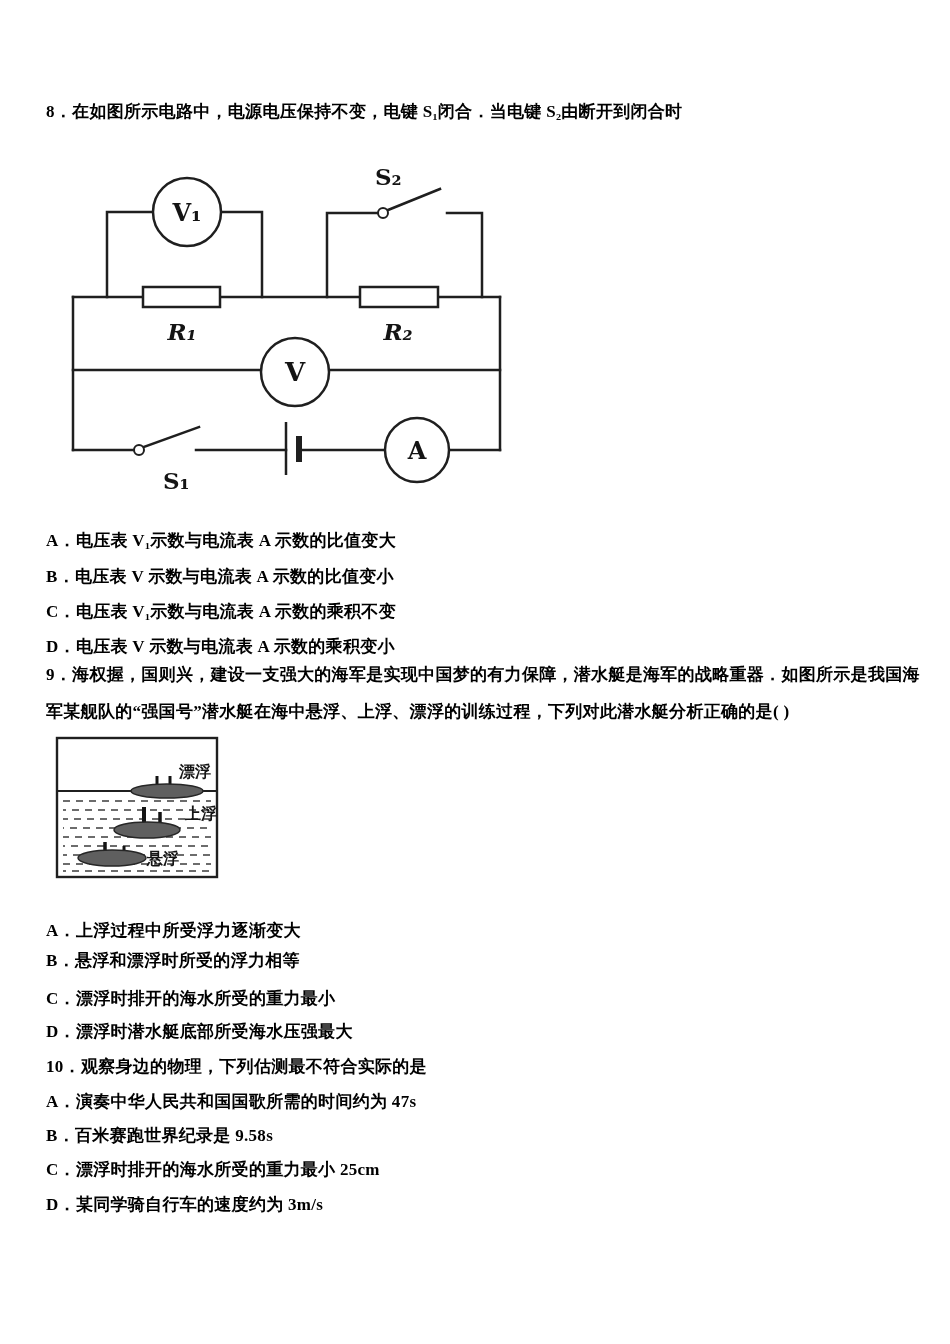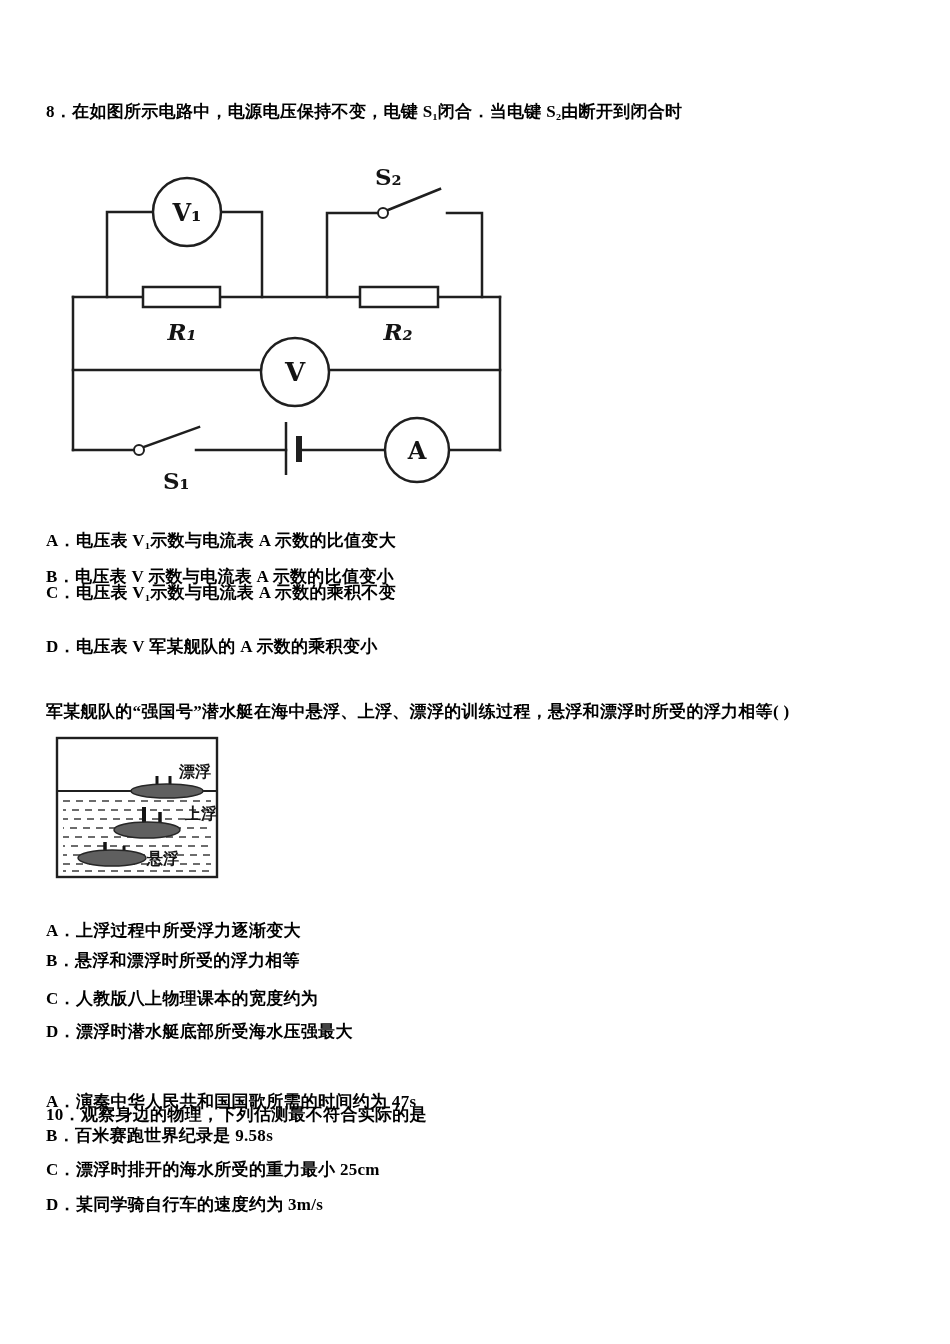--- a/index.html
+++ b/index.html
@@ -72,24 +72,25 @@
     <text x="295" y="381" font-size="26" text-anchor="middle">V</text>
     <text x="417" y="459" font-size="24" text-anchor="middle">A</text>
     <text x="375" y="185" font-size="23">S₂</text>
     <text x="163" y="489" font-size="23">S₁</text>
     <text x="182" y="340" font-size="23" font-style="italic" text-anchor="middle">R₁</text>
     <text x="398" y="340" font-size="23" font-style="italic" text-anchor="middle">R₂</text>
   </svg>
 
   <div class="tline" style="top:530px">A．电压表 V₁示数与电流表 A 示数的比值变大</div>
   <div class="tline" style="top:566px">B．电压表 V 示数与电流表 A 示数的比值变小</div>
-  <div class="tline" style="top:582px">C．电压表 V₁示数与电流表 A 示数的乘积不变</div>
-  <div class="tline" style="top:636px">D．电压表 V 军某舰队的 A 示数的乘积变小</div>
+  <div class="tline" style="top:601px">C．电压表 V₁示数与电流表 A 示数的乘积不变</div>
+  <div class="tline" style="top:636px">D．电压表 V 示数与电流表 A 示数的乘积变小</div>
 
-  <div class="tline" style="top:701px">军某舰队的“强国号”潜水艇在海中悬浮、上浮、漂浮的训练过程，悬浮和漂浮时所受的浮力相等( )</div>
+  <div class="tline" style="top:664px">9．海权握，国则兴，建设一支强大的海军是实现中国梦的有力保障，潜水艇是海军的战略重器．如图所示是我国海</div>
+  <div class="tline" style="top:701px">军某舰队的“强国号”潜水艇在海中悬浮、上浮、漂浮的训练过程，下列对此潜水艇分析正确的是( )</div>
 
   <svg class="fig" style="left:50px;top:733px;width:175px;height:152px" viewBox="50 733 175 152" xmlns="http://www.w3.org/2000/svg">
 
     <rect x="57" y="738" width="160" height="139" fill="none" stroke="#1f1f1f" stroke-width="2.4"></rect>
 
     <path d="M57,791 H217" stroke="#1f1f1f" stroke-width="2" fill="none"></path>
 
     <g>
       <path class="dashrow" d="M63,801 H211" stroke-dasharray="7 6"></path>
       <path class="dashrow" d="M63,810 H211" stroke-dasharray="7 6" stroke-dashoffset="4"></path>
@@ -120,22 +121,22 @@
       <ellipse class="sub" cx="112" cy="858" rx="34" ry="8"></ellipse>
     </g>
 
     <text class="figlabel" x="179" y="777">漂浮</text>
     <text class="figlabel" x="185" y="819">上浮</text>
     <text class="figlabel" x="147" y="864">悬浮</text>
   </svg>
 
   <div class="tline" style="top:920px">A．上浮过程中所受浮力逐渐变大</div>
   <div class="tline" style="top:950px">B．悬浮和漂浮时所受的浮力相等</div>
-  <div class="tline" style="top:988px">C．人教版八上物理课本的宽度约为</div>
+  <div class="tline" style="top:988px">C．漂浮时排开的海水所受的重力最小</div>
   <div class="tline" style="top:1021px">D．漂浮时潜水艇底部所受海水压强最大</div>
 
-  <div class="tline" style="top:1104px">10．观察身边的物理，下列估测最不符合实际的是</div>
+  <div class="tline" style="top:1056px">10．观察身边的物理，下列估测最不符合实际的是</div>
   <div class="tline" style="top:1091px">A．演奏中华人民共和国国歌所需的时间约为 47s</div>
   <div class="tline" style="top:1125px">B．百米赛跑世界纪录是 9.58s</div>
   <div class="tline" style="top:1159px">C．漂浮时排开的海水所受的重力最小 25cm</div>
   <div class="tline" style="top:1194px">D．某同学骑自行车的速度约为 3m/s</div>
 
 </div>
 
 </body></html>

